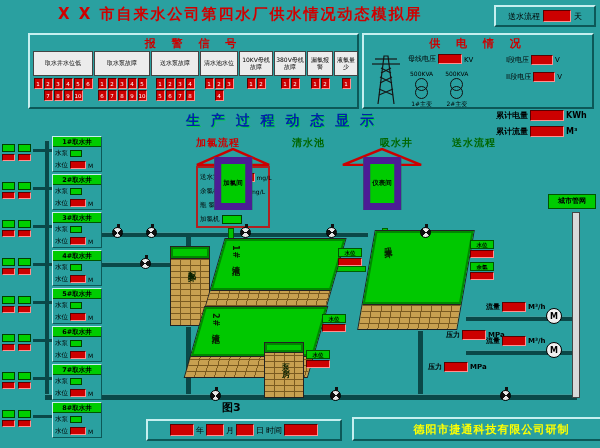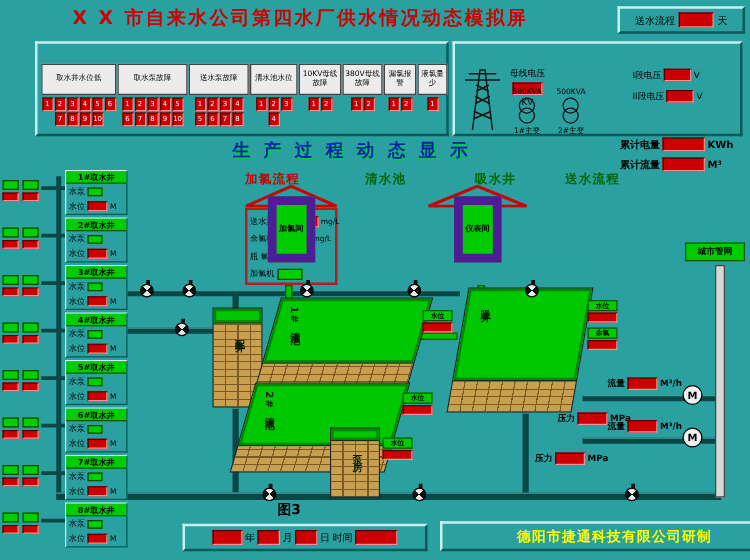--- a/index.html
+++ b/index.html
@@ -25,21 +25,21 @@
   #alarm-inds{top:43px;}
   .alarm-header{height:25px;background:#ececec;border:1px solid #444;font-size:6px;
                 line-height:1.15;display:flex;align-items:center;justify-content:center;
                 text-align:center;padding:0 1px;word-break:break-all;}
   .alarm-group{display:flex;flex-wrap:wrap;gap:1px;justify-content:center;
                align-content:flex-start;}
   .alarm-ind{width:9px;height:11px;font-size:5.5px;line-height:11px;}
   
   #power-panel{position:absolute;left:362px;top:33px;width:232px;height:76px;}
   .tower{position:absolute;left:5px;top:15px;width:34px;height:56px;}
-  .busrow{position:absolute;left:44px;top:19px;display:flex;align-items:center;gap:2px;font-size:7px;flex-direction:column;}
+  .busrow{position:absolute;left:44px;top:19px;display:flex;align-items:flex-end;gap:2px;font-size:7px;}
   #xfmrs{position:absolute;left:46px;top:35px;display:flex;gap:12px;}
   .xcol{display:flex;flex-direction:column;align-items:center;font-size:6px;gap:1px;}
   .xfmr{position:relative;width:15px;height:21px;}
   .xfmr::before,.xfmr::after{content:"";position:absolute;left:1px;width:11px;height:11px;
         border:1.5px solid #101010;border-radius:50%;}
   .xfmr::before{top:0;}.xfmr::after{top:8px;}
   #segments{position:absolute;left:142px;top:20px;}
   .segrow{display:flex;align-items:center;gap:2px;font-size:7px;margin-bottom:7px;}
   
   .totrow{display:flex;align-items:center;gap:2px;font-size:8px;font-weight:bold;}
@@ -117,20 +117,21 @@
 <div id="screen">
 
   <div class="main-title">X X 市自来水公司第四水厂供水情况动态模拟屏</div>
   <div class="safety raised">
     <span>送水流程</span>
     <span class="red-box" style="width:28px;height:12px"></span>
     <span>天</span>
   </div>
 
   <div id="alarm-panel" class="raised">
+    <div class="panel-title">报 警 信 号</div>
     <div id="alarm-headers" class="row-flex">
         <div class="alarm-header" style="width: 60px;">取水井水位低</div>
         <div class="alarm-header" style="width: 56px;">取水泵故障</div>
         <div class="alarm-header" style="width: 48px;">送水泵故障</div>
         <div class="alarm-header" style="width: 38px;">清水池水位</div>
         <div class="alarm-header" style="width: 34px;">10KV母线故障</div>
         <div class="alarm-header" style="width: 32px;">380V母线故障</div>
         <div class="alarm-header" style="width: 26px;">漏氯报警</div>
         <div class="alarm-header" style="width: 24px;">液氯量少</div>
       </div>
@@ -187,20 +188,21 @@
           <span class="red-box alarm-ind">1</span>
           <span class="red-box alarm-ind">2</span>
         </div>
         <div class="alarm-group" style="width: 24px;">
           <span class="red-box alarm-ind">1</span>
         </div>
       </div>
   </div>
 
   <div id="power-panel" class="raised">
+    <div class="panel-title">供 电 情 况</div>
     <svg class="tower" viewBox="0 0 34 56">
       <g stroke="#151515" stroke-width="1.2" fill="none">
         <path d="M9 54 L15 6 L19 6 L25 54"></path>
         <path d="M3 14 L31 14"></path>
         <path d="M6 9 L28 9"></path>
         <path d="M12 23 L22 18 M12 18 L22 23"></path>
         <path d="M11 33 L23 27 M11 27 L23 33"></path>
         <path d="M10 45 L24 39 M10 39 L24 45"></path>
       </g>
     </svg>

